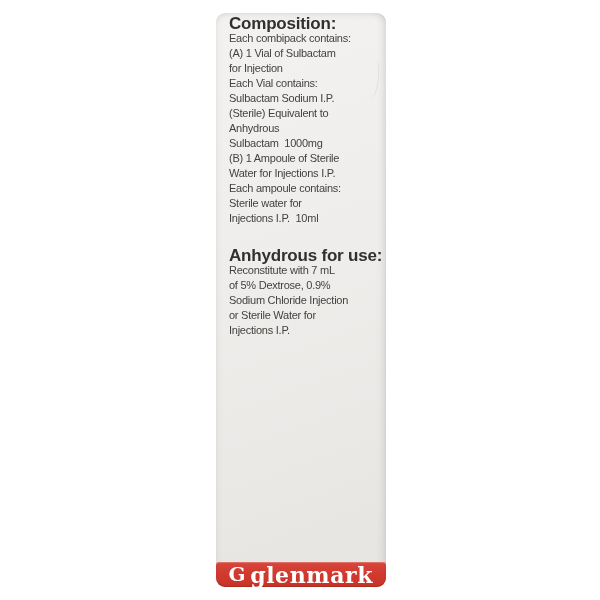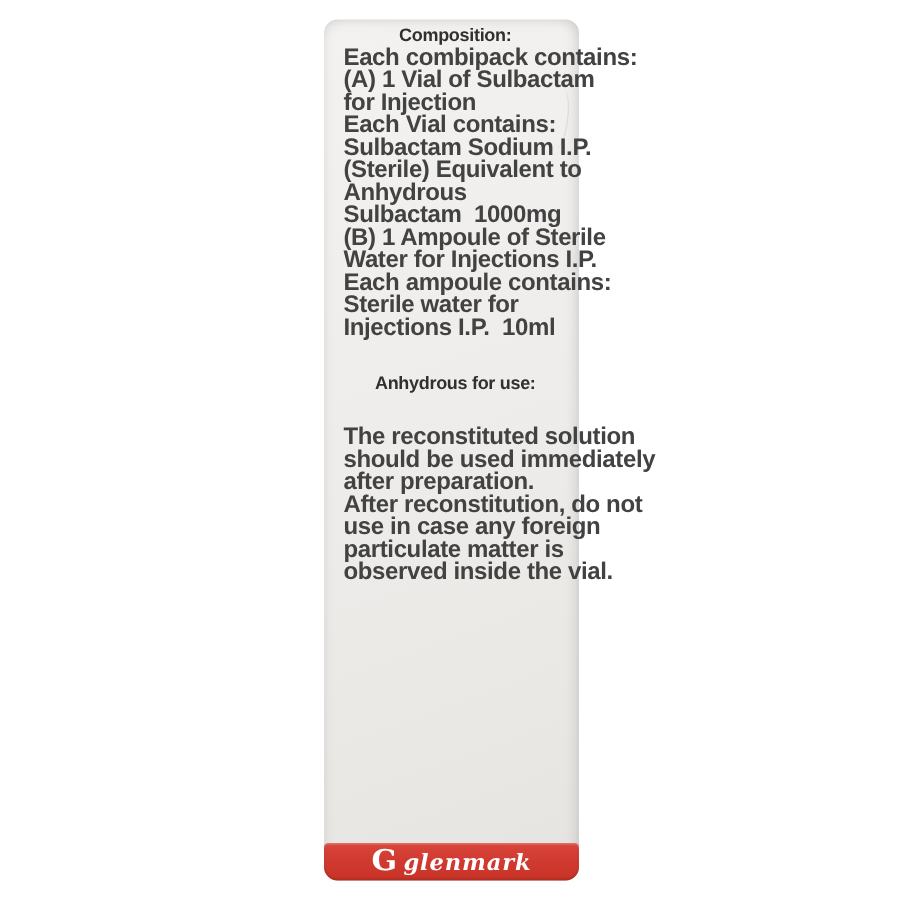--- a/index.html
+++ b/index.html
@@ -25,32 +25,31 @@
       inset 0 7px 10px -7px rgba(0,0,0,0.10);
     padding: 3px 8px 0 13px;
   }
 
   .sec { margin: 0; }
   .sec-1 { margin-bottom: 22px; }
   .sec-2 { margin-bottom: 21px; }
   .sec-3 { margin-bottom: 21px; }
 
   .sec h3 {
-    font-size: 12px;
+    font-size: 17px;
     line-height: 15px;
     font-weight: 700;
     letter-spacing: -0.2px;
     color: #303030;
     white-space: pre;
-    text-align: center;
   }
   .sec p {
-    font-size: 16px;
+    font-size: 11px;
     line-height: 15px;
-    font-weight: 700;
+    font-weight: 400;
     letter-spacing: -0.25px;
     color: #424242;
     white-space: pre;
   }
 
   .crease {
     position: absolute;
     right: 7px; top: 46px;
     width: 12px; height: 40px;
     border-right: 1px solid rgba(0,0,0,0.07);
@@ -74,25 +73,24 @@
     font-weight: 700;
     font-size: 19px;
     line-height: 19px;
     color: #ffffff;
     margin-right: 5px;
     transform: scaleX(1.05);
   }
   .wordmark {
     font-family: "DejaVu Serif", serif;
     font-weight: 700;
-    font-size: 15px;
+    font-size: 22px;
     line-height: 18px;
     letter-spacing: 0.6px;
     color: #ffffff;
-    font-style: italic;
   }
 </style>
 </head>
 <body>
 
 <div class="stage">
   <div class="carton">
 
     <section class="sec sec-1">
       <h3>Composition:</h3>
@@ -106,31 +104,27 @@
 Sulbactam  1000mg
 (B) 1 Ampoule of Sterile
 Water for Injections I.P.
 Each ampoule contains:
 Sterile water for
 Injections I.P.  10ml</p>
     </section>
 
     <section class="sec sec-2">
       <h3>Anhydrous for use:</h3>
+      <p>Reconstitute with 7 mL
+of 5% Dextrose, 0.9%
+Sodium Chloride Injection
+or Sterile Water for
+Injections I.P.</p>
     </section>
 
-    <section class="sec sec-3">
-      <p>The reconstituted solution
-should be used immediately
-after preparation.
-After reconstitution, do not
-use in case any foreign
-particulate matter is
-observed inside the vial.</p>
-    </section>
 
 
     <div class="crease"></div>
 
     <div class="brand-band">
       <span class="monogram">G</span>
       <span class="wordmark">glenmark</span>
     </div>
 
   </div>

